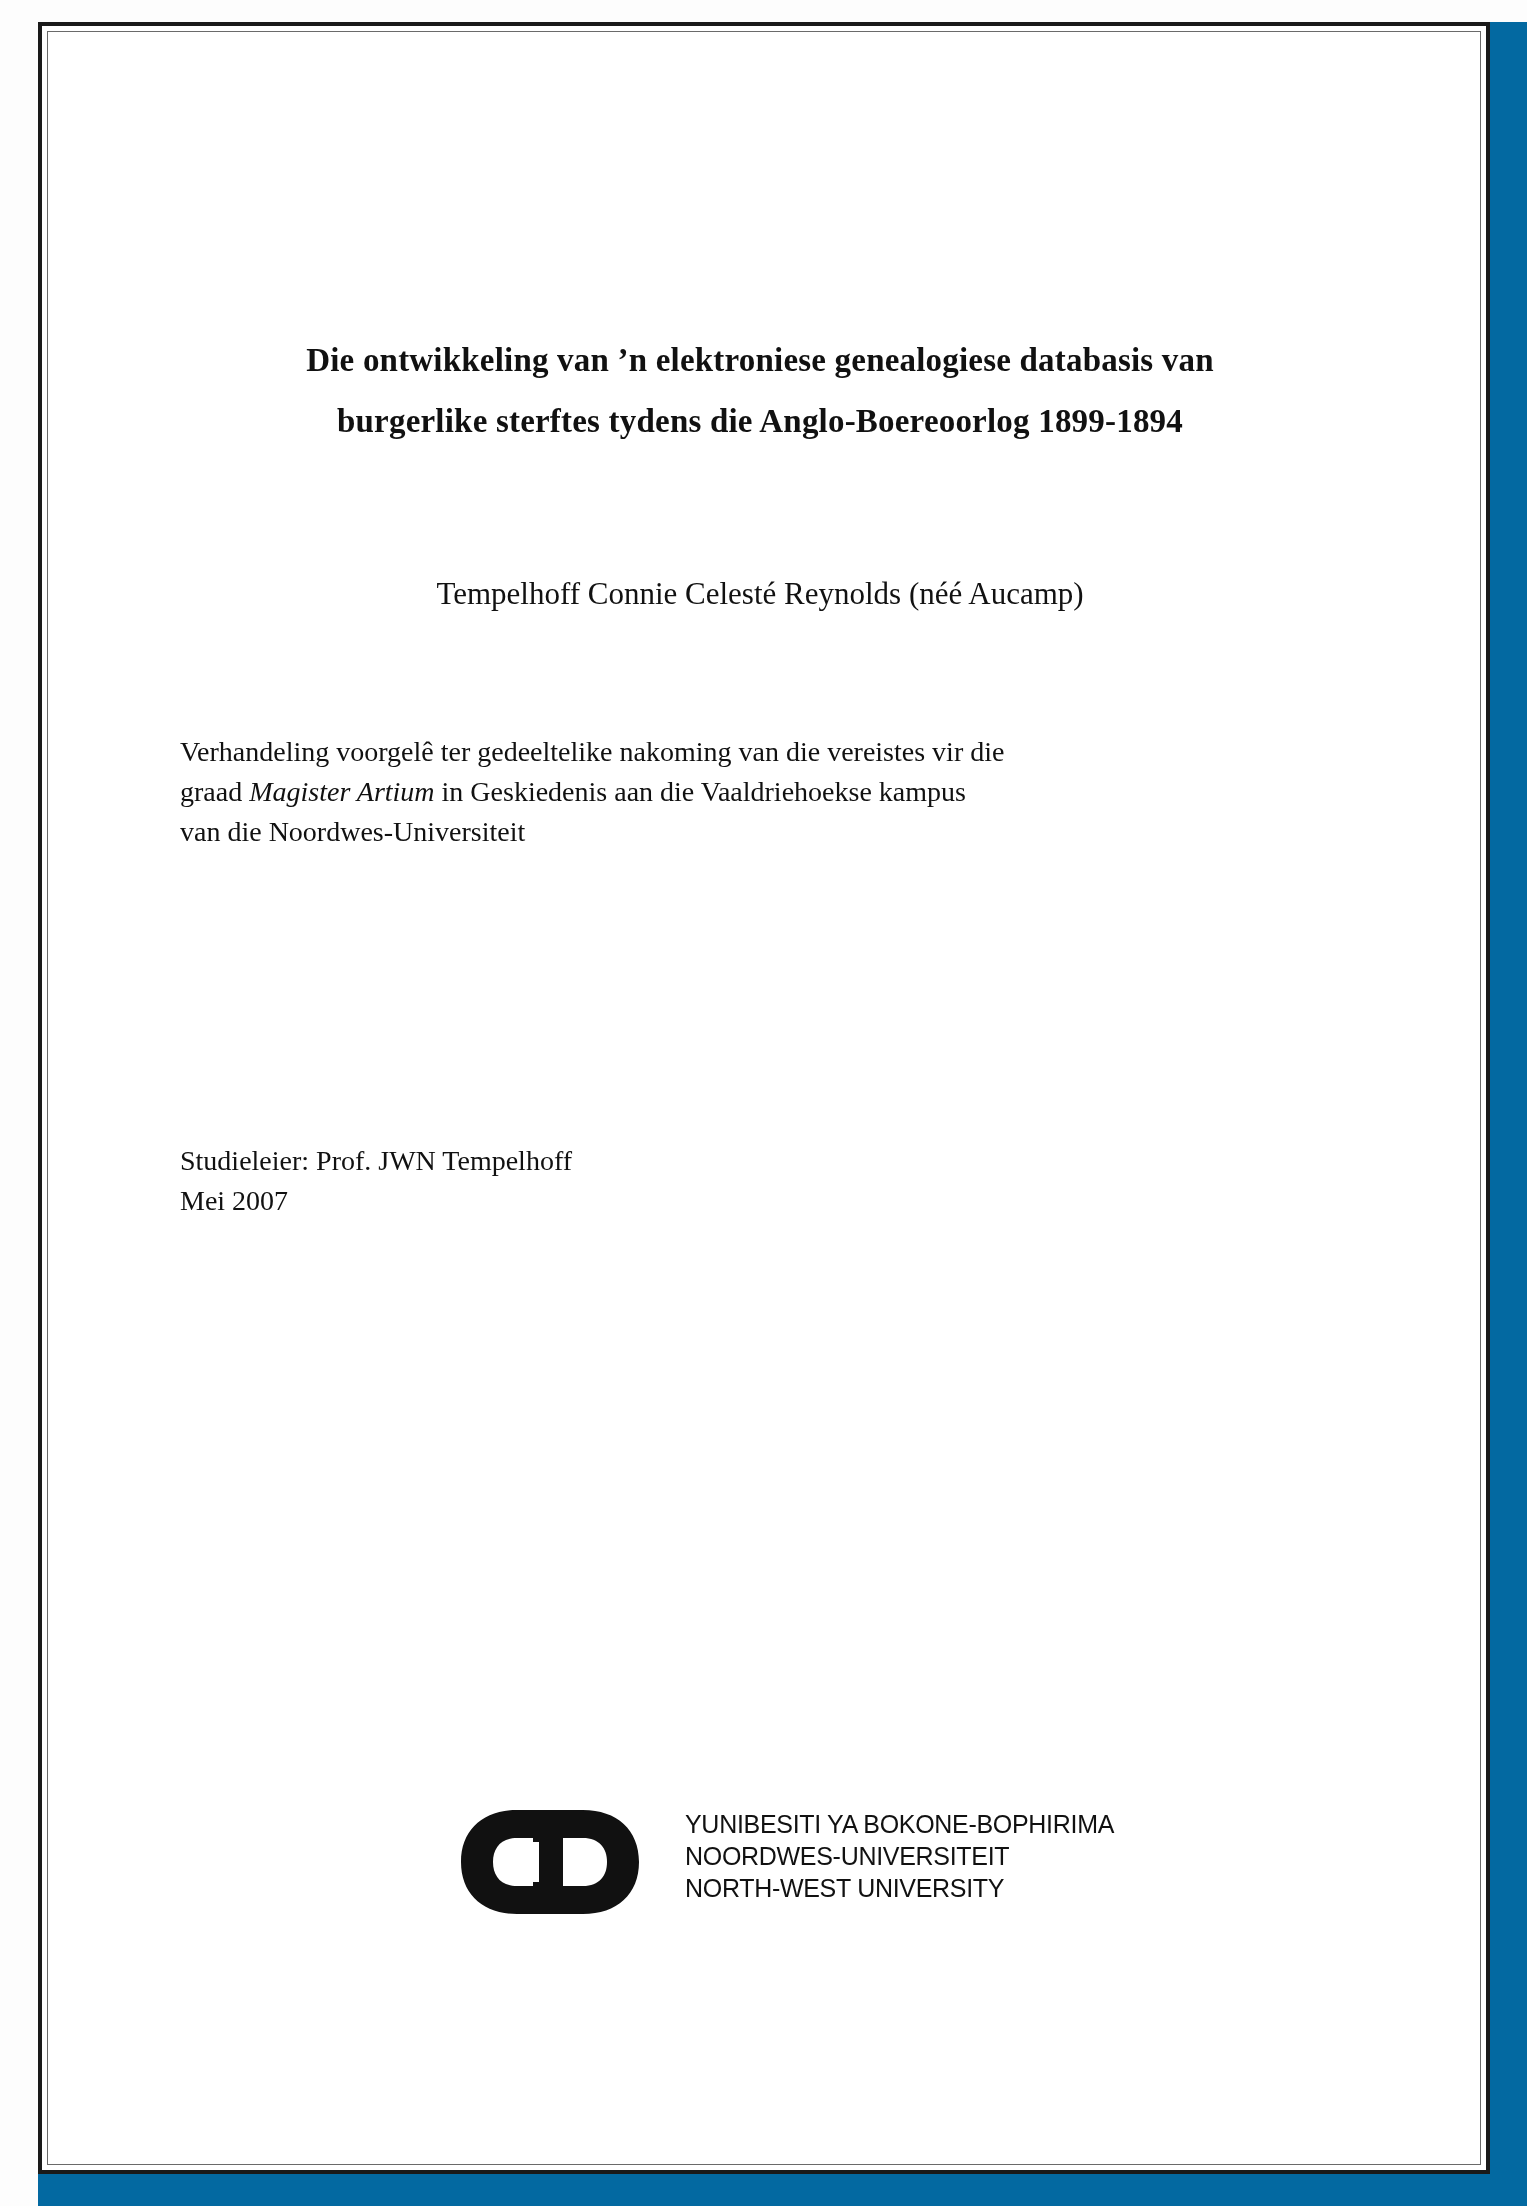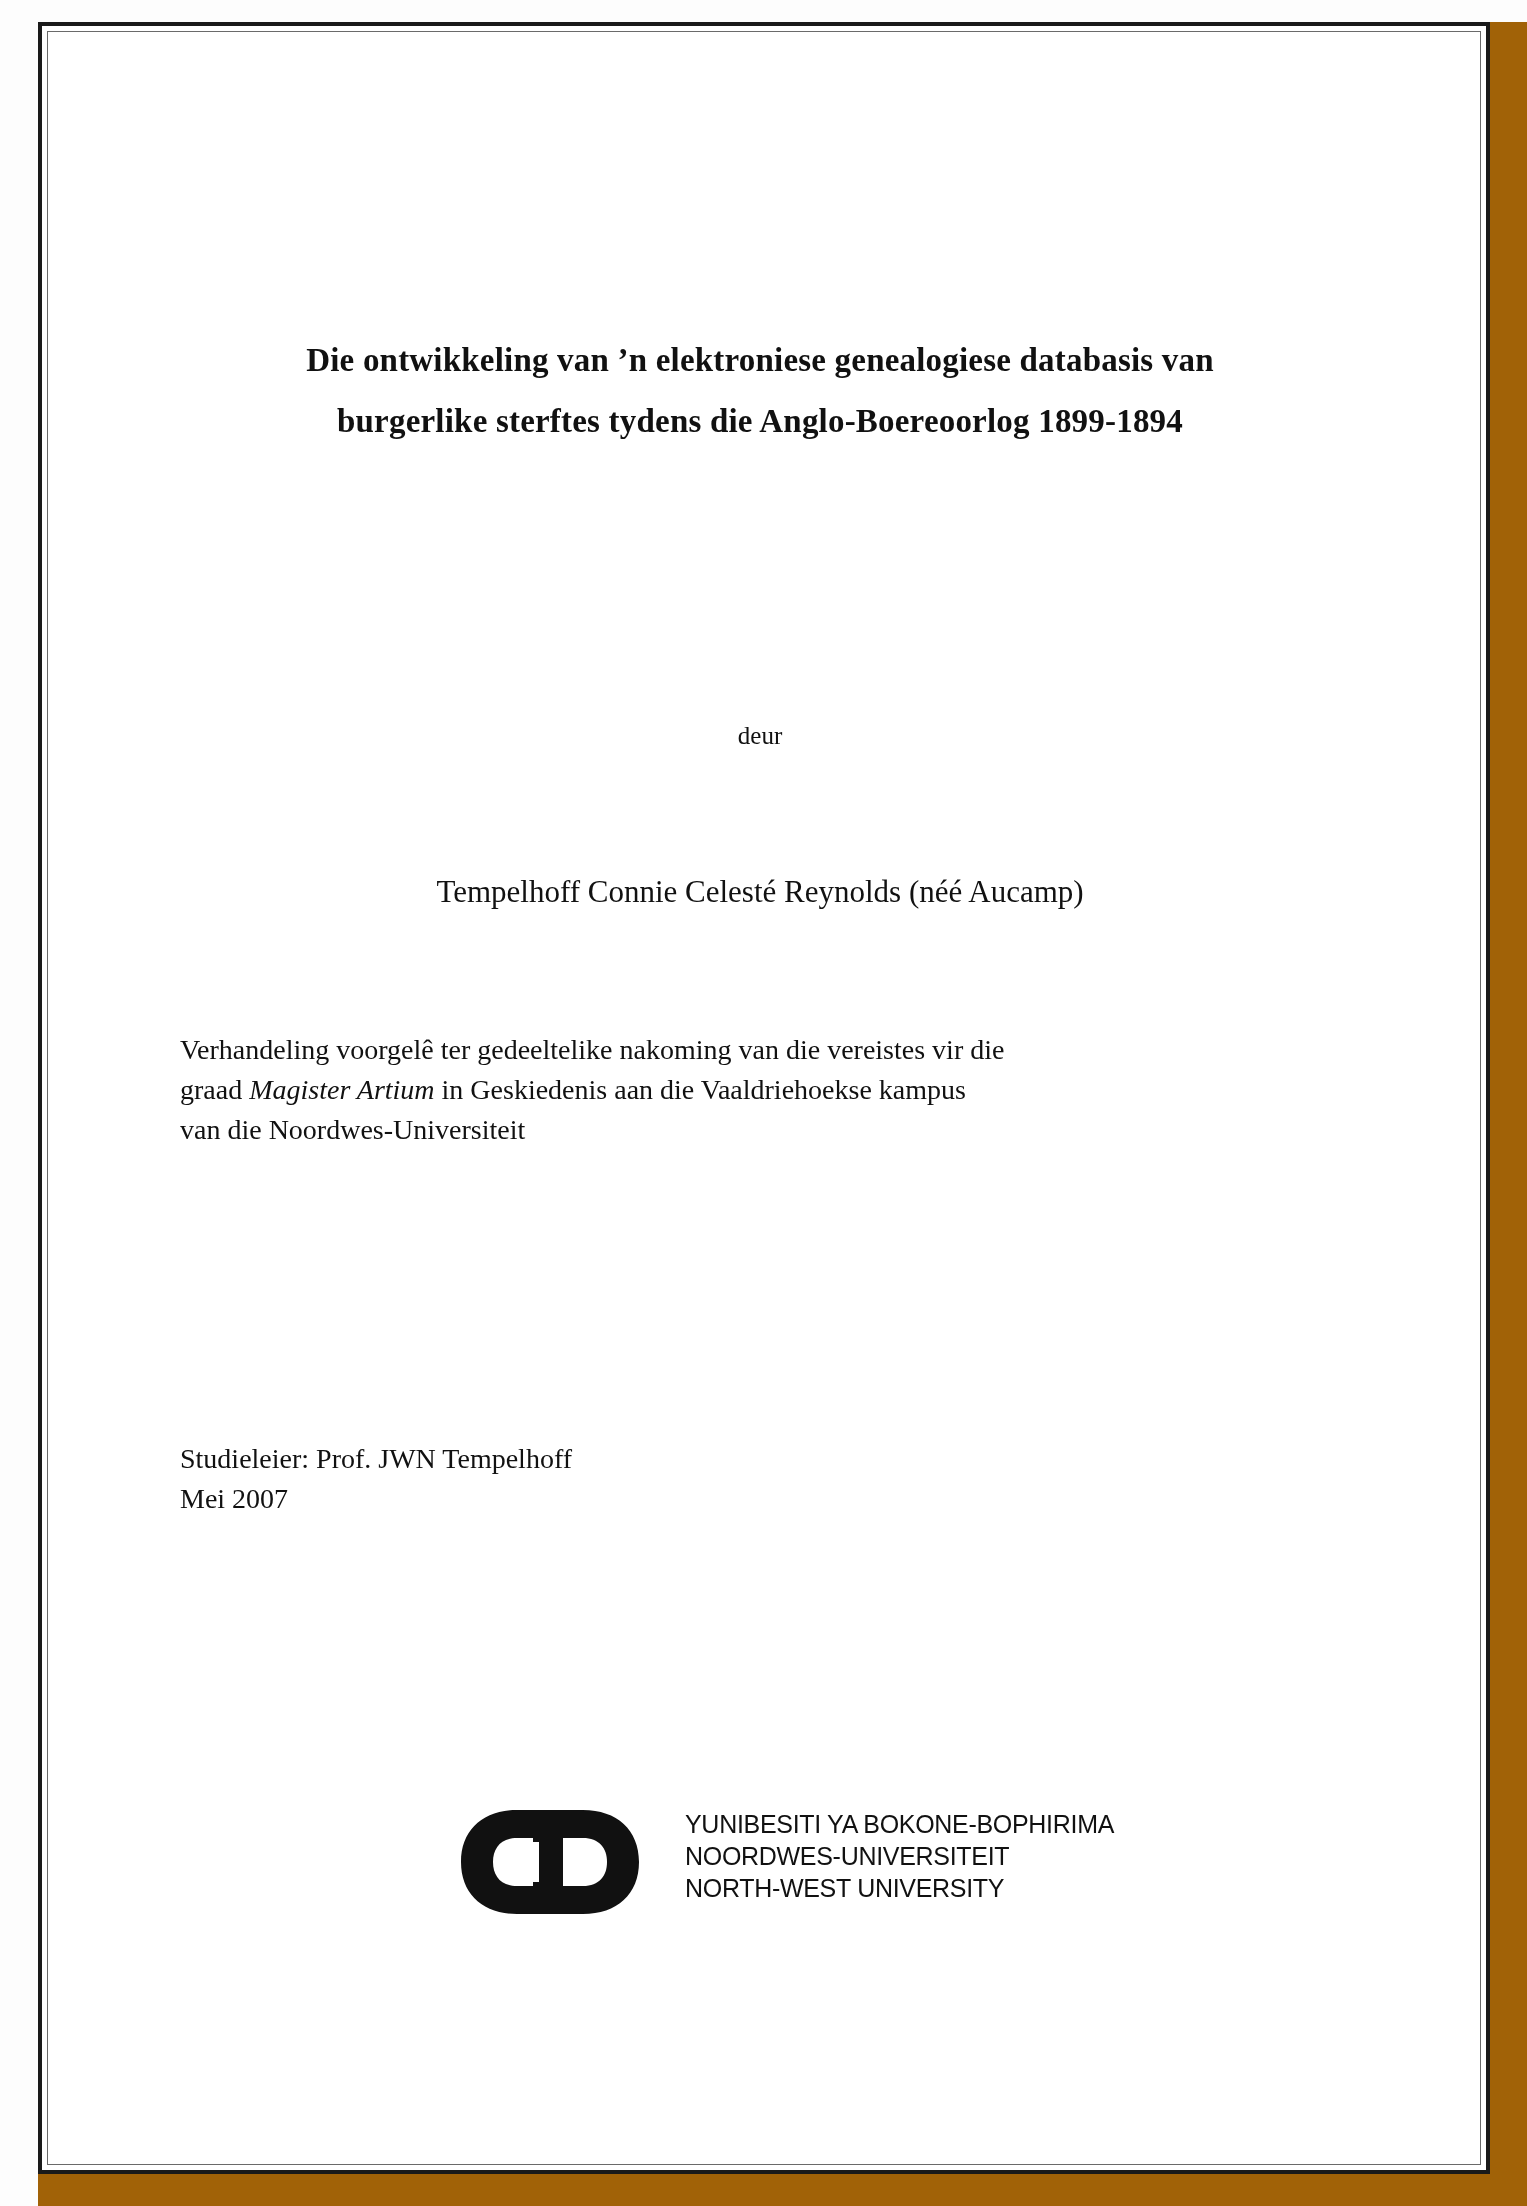--- a/index.html
+++ b/index.html
@@ -16,21 +16,21 @@
     overflow: hidden;
   }
 
   
   .page {
     position: absolute;
     left: 0;
     top: 0;
     width: 1527px;
     height: 2206px;
-    background: #a16207;
+    background: #0369a1;
   }
 
   
   .page-frame {
     position: absolute;
     left: 38px;
     top: 22px;
     width: 1452px;
     height: 2152px;
     border: 4px solid #1a1a1a;
@@ -153,21 +153,20 @@
     <div class="page-frame-inner"></div>
   </div>
 
   <div class="content">
 
     <h1 class="title">
       <span class="title-line">Die ontwikkeling van ’n elektroniese genealogiese databasis van</span>
       <span class="title-line">burgerlike sterftes tydens die Anglo-Boereoorlog 1899-1894</span>
     </h1>
 
-    <div class="deur">deur</div>
 
     <div class="author">Tempelhoff Connie Celesté Reynolds (néé Aucamp)</div>
 
     <div class="abstract">
       <div class="just">Verhandeling voorgelê ter gedeeltelike nakoming van die vereistes vir die</div>
       <div class="j2"><span>graad </span><em>Magister Artium</em><span> in Geskiedenis aan die Vaaldriehoekse kampus</span></div>
       <div class="j2">van die Noordwes-Universiteit</div>
     </div>
 
     <div class="supervisor">

